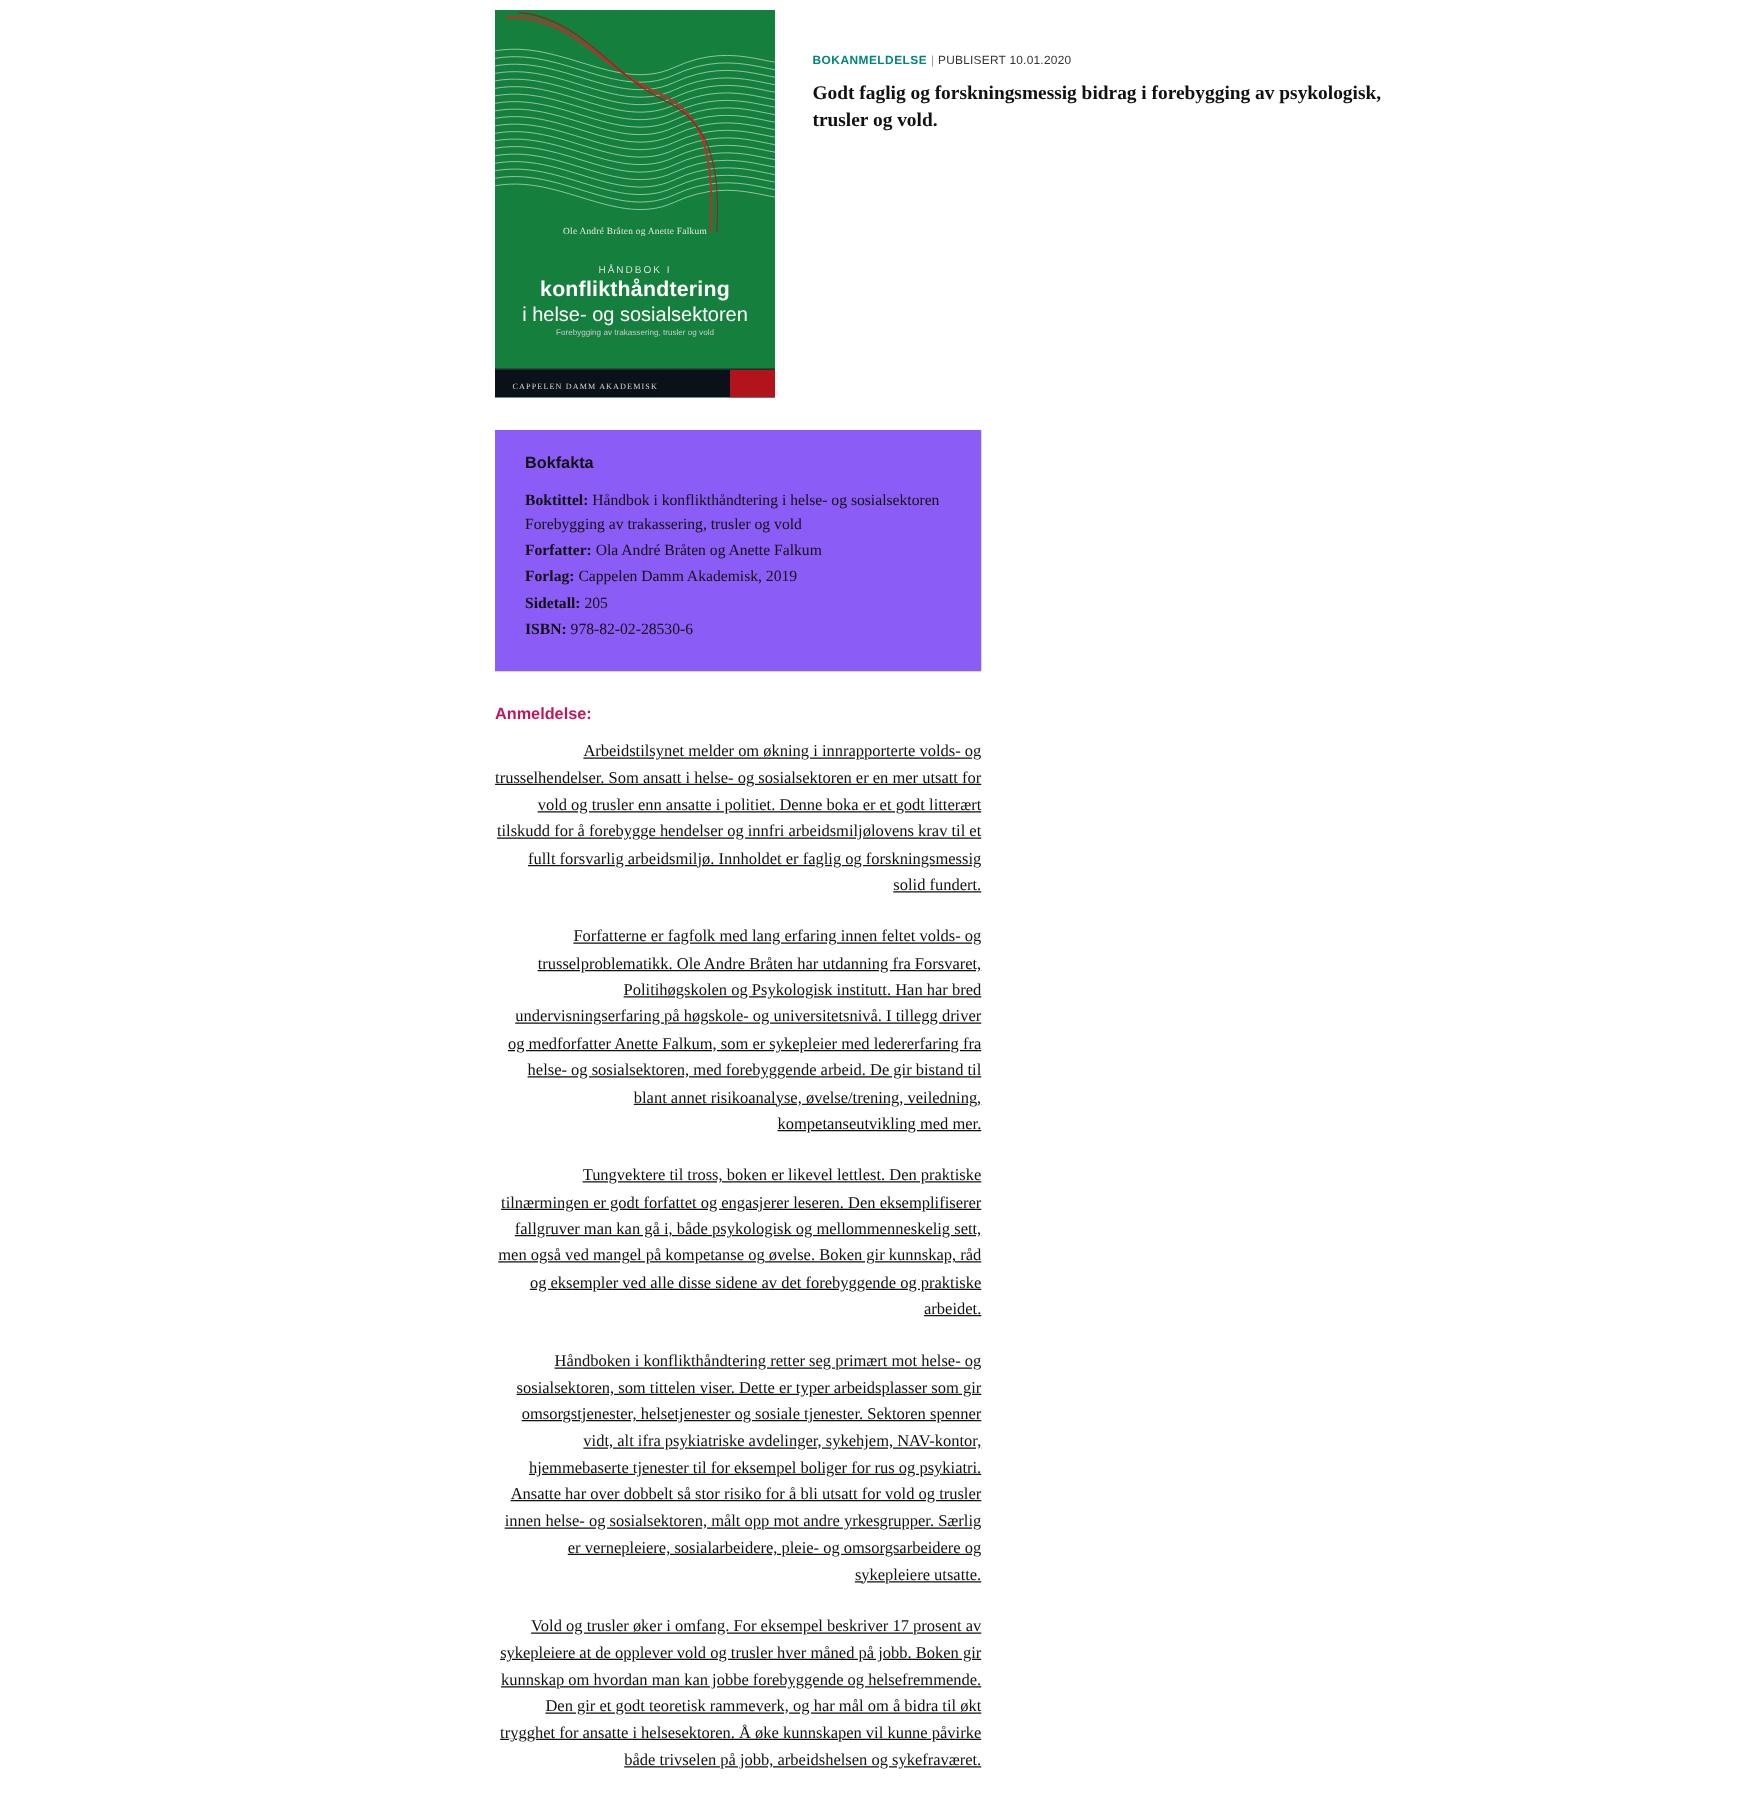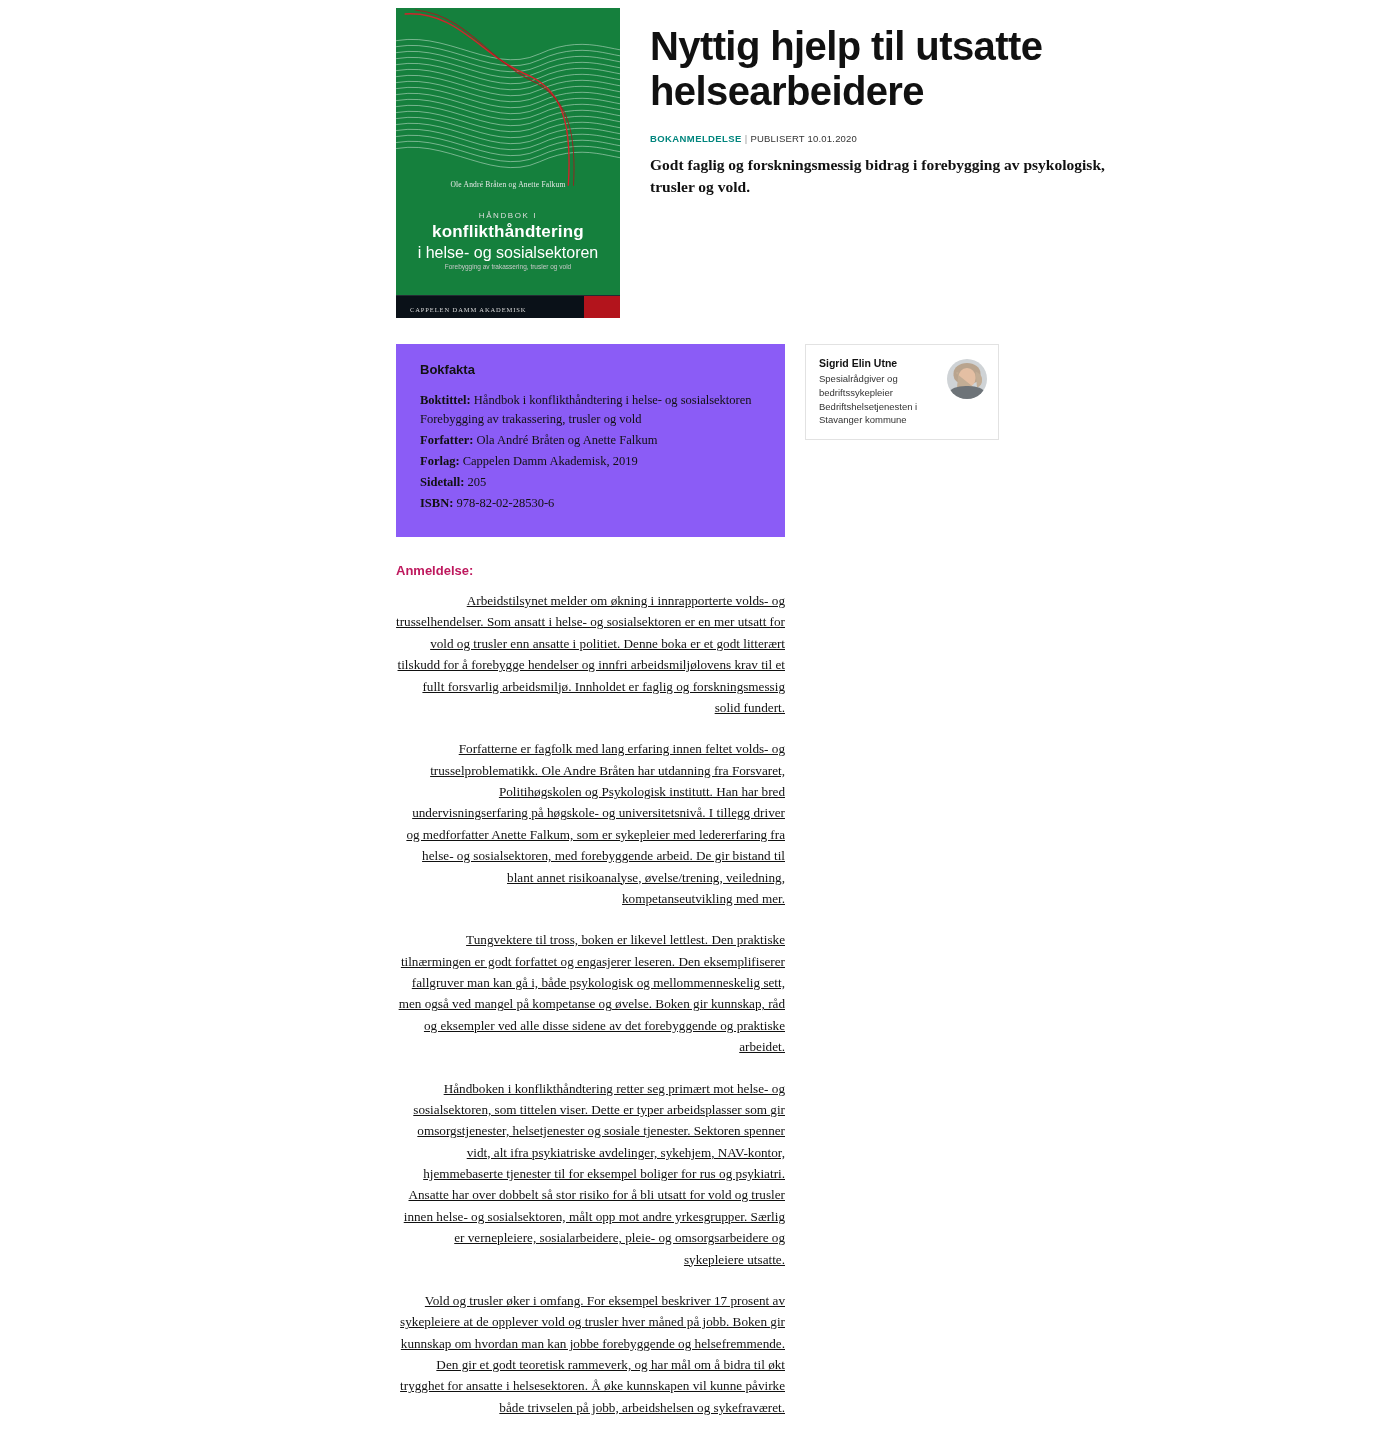--- a/index.html
+++ b/index.html
@@ -349,50 +349,37 @@
         <div class="cover-txt cover-k4">Forebygging av trakassering, trusler og vold</div>
 
         <div class="cover-bottombar">
           <div class="redsq"></div>
         </div>
         <div class="cover-publisher">CAPPELEN DAMM AKADEMISK</div>
       </div>
     </div>
 
     <div class="hero-text">
-      <h1 class="title">Nyttig hjelp til utsatte helsearbeidere</h1>
       <div class="meta-line">
         <span class="meta-kicker">BOKANMELDELSE</span><span class="meta-sep">|</span><span>PUBLISERT 10.01.2020</span>
       </div>
       <div class="standfirst">Godt faglig og forskningsmessig bidrag i forebygging av psykologisk, trusler og vold.</div>
     </div>
   </div>
 
   <div class="mid">
     <div class="factbox">
       <h2>Bokfakta</h2>
       <p><b>Boktittel:</b> <span>Håndbok i konflikthåndtering i helse- og sosialsektoren Forebygging av trakassering, trusler og vold</span></p>
       <p><b>Forfatter:</b> <span>Ola André Bråten og Anette Falkum</span></p>
       <p><b>Forlag:</b> <span>Cappelen Damm Akademisk, 2019</span></p>
       <p><b>Sidetall:</b> <span>205</span></p>
       <p><b>ISBN:</b> <span>978-82-02-28530-6</span></p>
     </div>
 
-    <div class="authorcard">
-      <div class="author-info">
-        <div class="author-name">Sigrid Elin Utne</div>
-        <div class="author-role">Spesialrådgiver og bedriftssykepleier Bedriftshelsetjenesten i Stavanger kommune</div>
-      </div>
-      <div class="avatar">
-        <div class="hair"></div>
-        <div class="face"></div>
-        <div class="hair2"></div>
-        <div class="body"></div>
-      </div>
-    </div>
   </div>
 
   <div class="article">
     <h3>Anmeldelse:</h3>
     <p>Arbeidstilsynet melder om økning i innrapporterte volds- og trusselhendelser. Som ansatt i helse- og sosialsektoren er en mer utsatt for vold og trusler enn ansatte i politiet. Denne boka er et godt litterært tilskudd for å forebygge hendelser og innfri arbeidsmiljølovens krav til et fullt forsvarlig arbeidsmiljø. Innholdet er faglig og forskningsmessig solid fundert.</p>
     <p>Forfatterne er fagfolk med lang erfaring innen feltet volds- og trusselproblematikk. Ole Andre Bråten har utdanning fra Forsvaret, Politihøgskolen og Psykologisk institutt. Han har bred undervisningserfaring på høgskole- og universitetsnivå. I tillegg driver og medforfatter Anette Falkum, som er sykepleier med ledererfaring fra helse- og sosialsektoren, med forebyggende arbeid. De gir bistand til blant annet risikoanalyse, øvelse/trening, veiledning, kompetanseutvikling med mer.</p>
     <p>Tungvektere til tross, boken er likevel lettlest. Den praktiske tilnærmingen er godt forfattet og engasjerer leseren. Den eksemplifiserer fallgruver man kan gå i, både psykologisk og mellommenneskelig sett, men også ved mangel på kompetanse og øvelse. Boken gir kunnskap, råd og eksempler ved alle disse sidene av det forebyggende og praktiske arbeidet.</p>
     <p>Håndboken i konflikthåndtering retter seg primært mot helse- og sosialsektoren, som tittelen viser. Dette er typer arbeidsplasser som gir omsorgstjenester, helsetjenester og sosiale tjenester. Sektoren spenner vidt, alt ifra psykiatriske avdelinger, sykehjem, NAV-kontor, hjemmebaserte tjenester til for eksempel boliger for rus og psykiatri. Ansatte har over dobbelt så stor risiko for å bli utsatt for vold og trusler innen helse- og sosialsektoren, målt opp mot andre yrkesgrupper. Særlig er vernepleiere, sosialarbeidere, pleie- og omsorgsarbeidere og sykepleiere utsatte.</p>
     <p>Vold og trusler øker i omfang. For eksempel beskriver 17 prosent av sykepleiere at de opplever vold og trusler hver måned på jobb. Boken gir kunnskap om hvordan man kan jobbe forebyggende og helsefremmende. Den gir et godt teoretisk rammeverk, og har mål om å bidra til økt trygghet for ansatte i helsesektoren. Å øke kunnskapen vil kunne påvirke både trivselen på jobb, arbeidshelsen og sykefraværet.</p>
     <p>En annen styrke ved boken er at temaet er satt inn i vår tid. Blant annet blir nyere forskning på digitale konflikter belyst, for eksempel dem som utspiller seg i sosiale medier. Når hele en av ti frykter for å bli rammet av digitale konflikter, er det nødvendig at boken har et eget avsnitt som går på netthets og liknende.</p>

